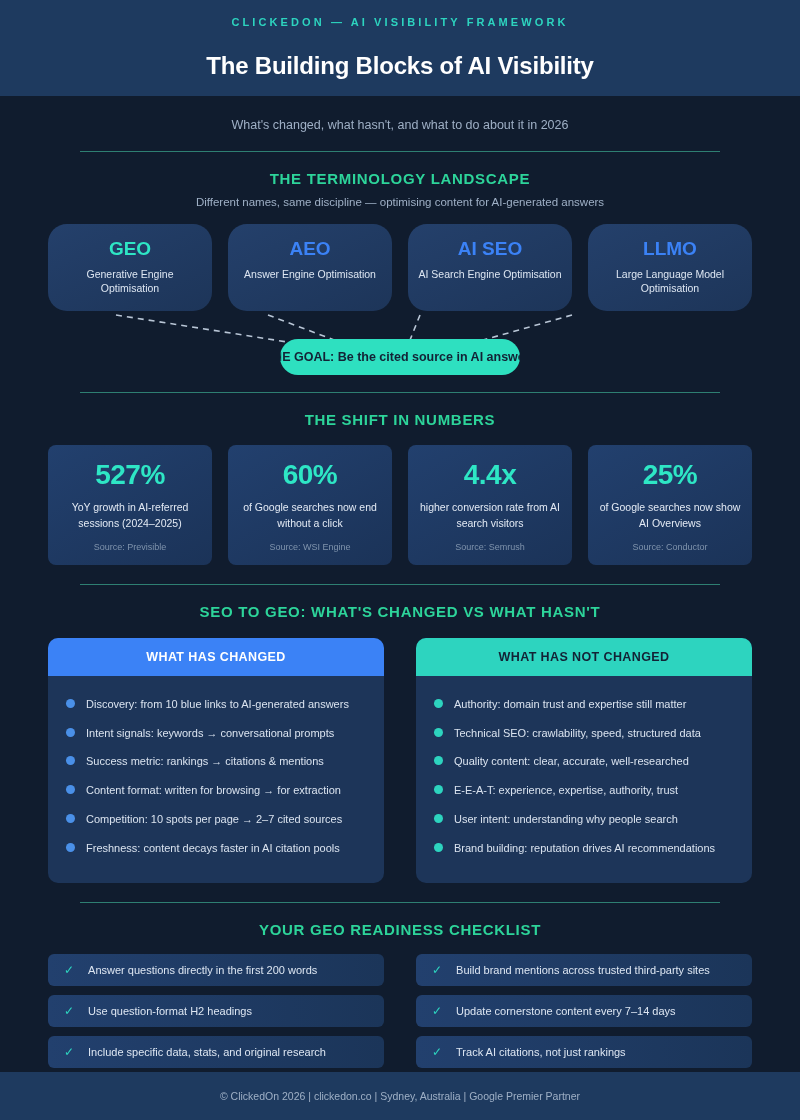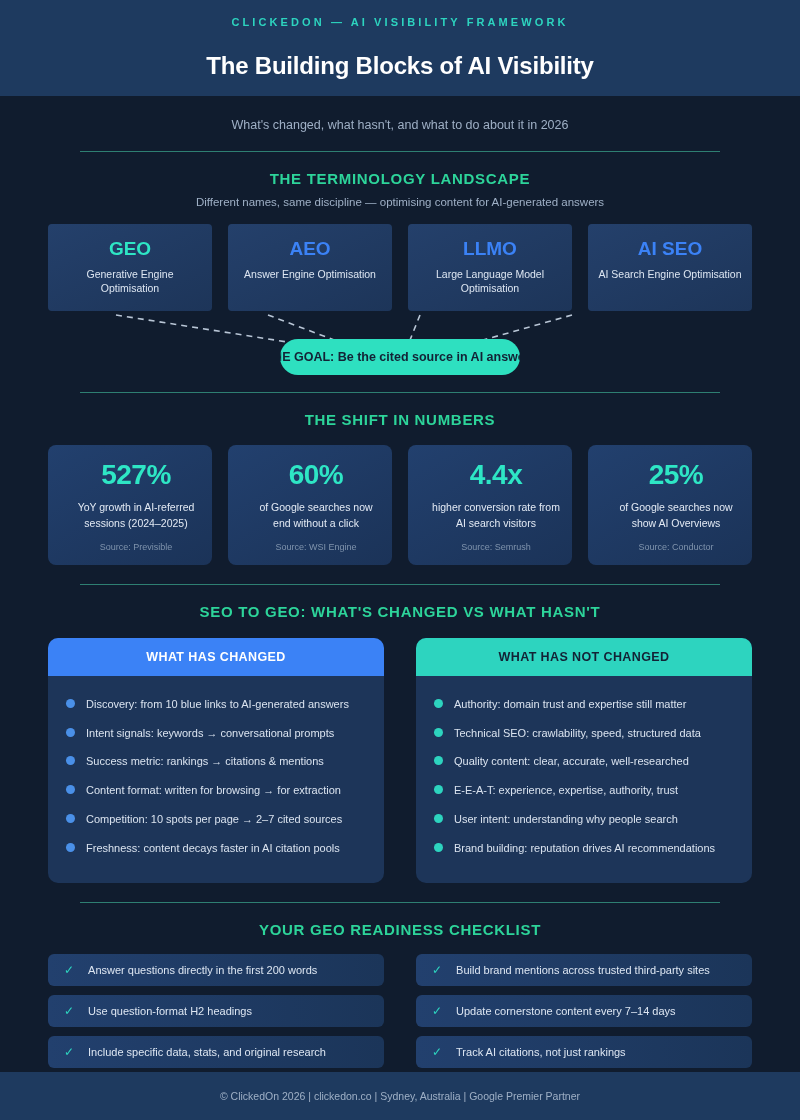--- a/index.html
+++ b/index.html
@@ -63,21 +63,21 @@
 
   
   .terms {
     display:flex; gap:16px;
     padding:0 48px;
     margin-top:16px;
   }
   .term-card {
     flex:1;
     background:linear-gradient(155deg,#24406b 0%,#1d3559 100%);
-    border-radius:4px;
+    border-radius:19px;
     padding:14px 8px 16px 8px;
     text-align:center;
     min-height:68px;
   }
   .term-abbr { font-size:19px; font-weight:bold; margin-bottom:7px; }
   .term-abbr.teal { color:#2ee6c5; }
   .term-abbr.blue { color:#3b82f6; }
   .term-full {
     font-size:10.5px; color:#dde6f2; line-height:1.35;
   }
@@ -108,21 +108,21 @@
   
   .stats {
     display:flex; gap:16px;
     padding:0 48px;
     margin-top:17px;
   }
   .stat-card {
     flex:1;
     background:linear-gradient(150deg,#22406e 0%,#1b3358 100%);
     border-radius:8px;
-    padding:14px 10px 13px 22px;
+    padding:14px 10px 13px 10px;
     text-align:center;
   }
   .stat-value {
     font-size:28px; font-weight:bold;
     color:#2ee6c5;
     letter-spacing:-0.5px;
   }
   .stat-label {
     font-size:10.5px; color:#e3eaf4;
     line-height:1.45; margin-top:9px;
@@ -212,26 +212,26 @@
   <div class="terms">
     <div class="term-card">
       <div class="term-abbr teal">GEO</div>
       <div class="term-full">Generative Engine Optimisation</div>
     </div>
     <div class="term-card">
       <div class="term-abbr blue">AEO</div>
       <div class="term-full">Answer Engine Optimisation</div>
     </div>
     <div class="term-card">
+      <div class="term-abbr blue">AI SEO</div>
+      <div class="term-full">AI Search Engine Optimisation</div>
+    </div>
+    <div class="term-card">
       <div class="term-abbr blue">LLMO</div>
       <div class="term-full">Large Language Model Optimisation</div>
-    </div>
-    <div class="term-card">
-      <div class="term-abbr blue">AI SEO</div>
-      <div class="term-full">AI Search Engine Optimisation</div>
     </div>
   </div>
 
   <div class="connect-zone">
     <svg width="800" height="62" viewBox="0 0 800 62">
       <g stroke="#b9c6d6" stroke-width="1.6" stroke-dasharray="6 5" fill="none">
         <path d="M116 4 L370 44"></path>
         <path d="M268 4 L374 44"></path>
         <path d="M420 4 L404 44"></path>
         <path d="M572 4 L430 44"></path>

